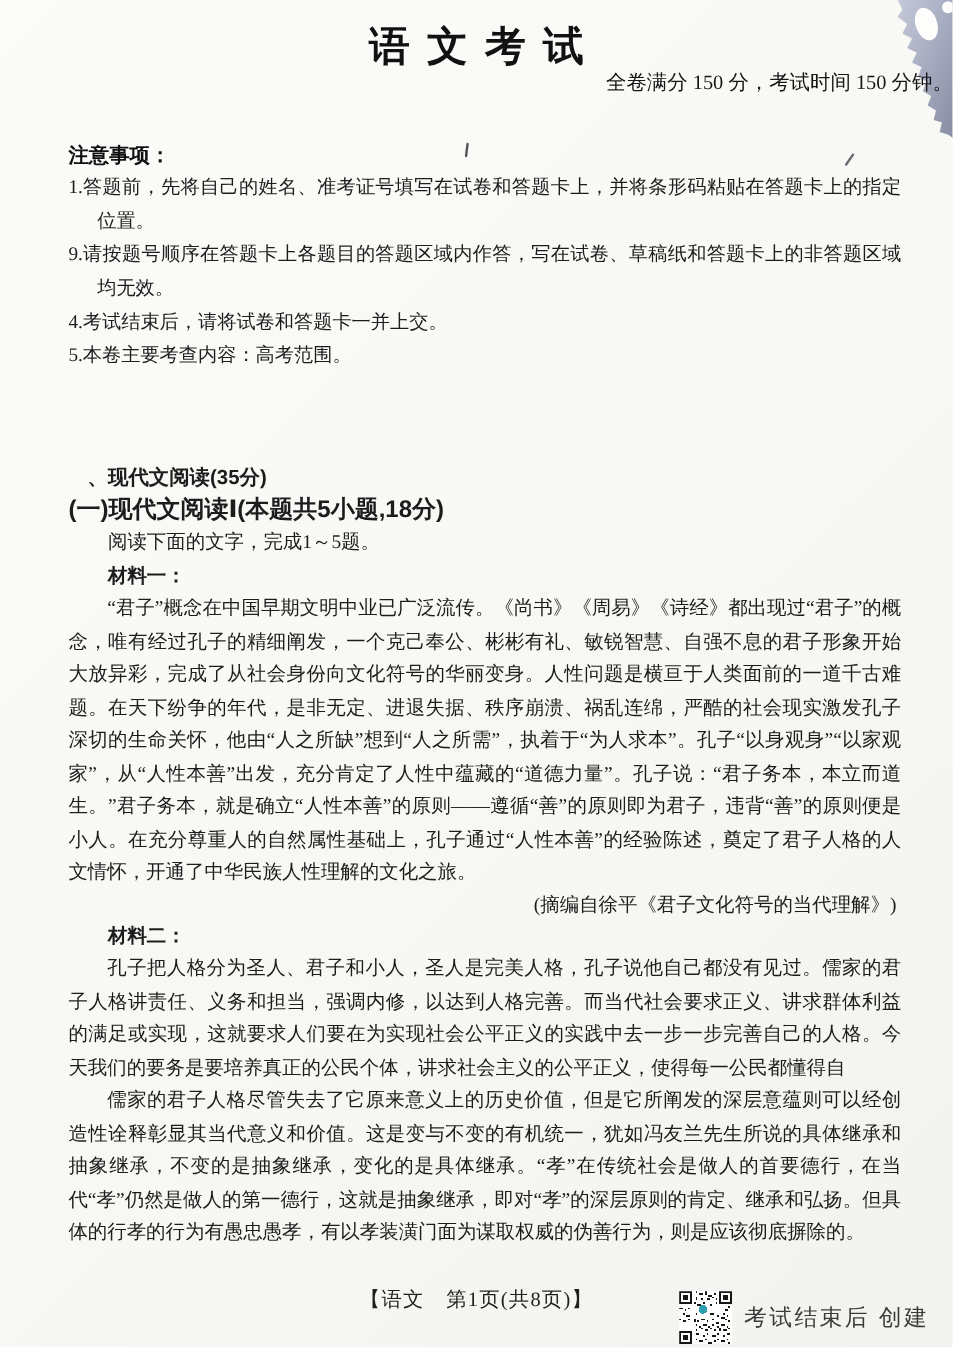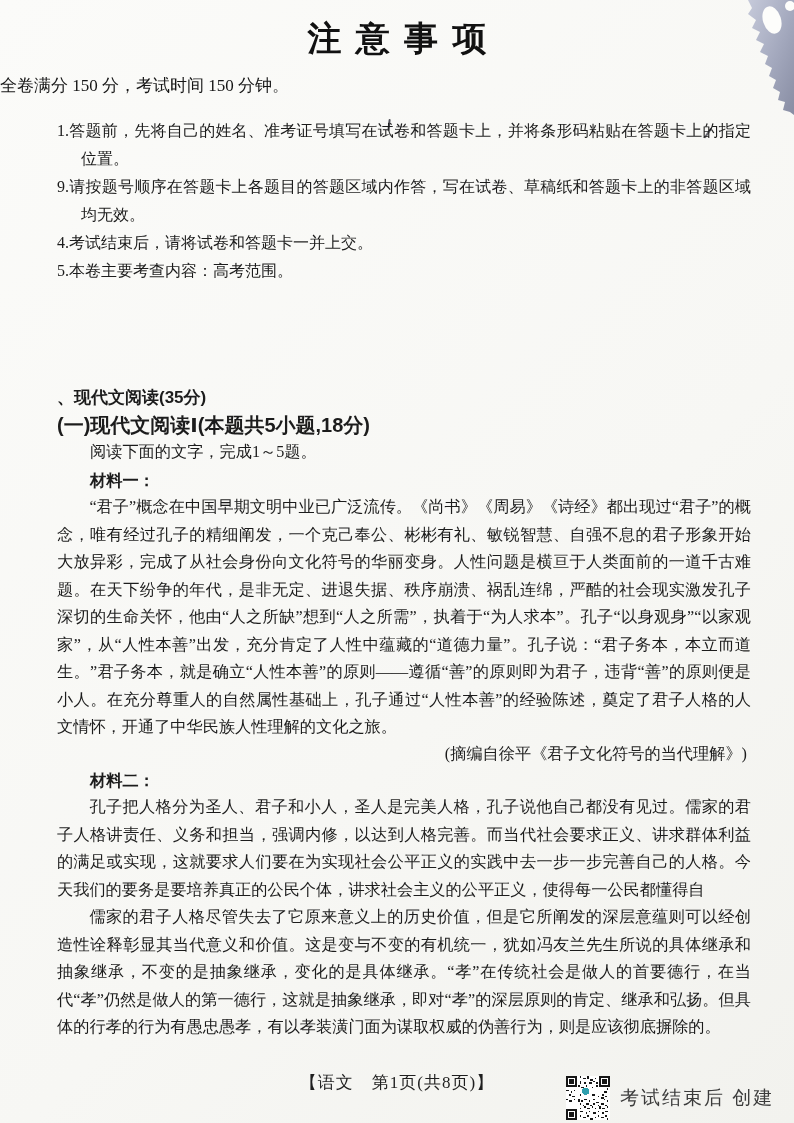--- a/index.html
+++ b/index.html
@@ -12,36 +12,36 @@
     font-family:"Liberation Serif","DejaVu Serif",serif;
   }
   .hei{font-family:"Liberation Sans","DejaVu Sans",sans-serif;}
 
   .exam-title{
     position:absolute;top:16px;left:0;width:100%;
     text-align:center;font-size:34px;font-weight:700;
     letter-spacing:0.42em;text-indent:0.42em;color:#111;
   }
   .exam-subtitle{
-    position:absolute;top:74px;left:0;width:100%;
-    text-align:left;font-size:17px;color:#161616;
+    position:absolute;top:57px;left:0;width:100%;
+    text-align:right;font-size:17px;color:#161616;
   }
 
   .notes{
     position:absolute;top:117px;left:57px;width:694px;
     font-size:16px;line-height:28px;text-align:justify;
   }
   .notes-heading{font-weight:700;font-size:17px;line-height:26px;color:#101010;}
   .note-item{padding-left:1.5em;text-indent:-1.5em;}
 
   .reading{
     position:absolute;top:384px;left:57px;width:694px;
     font-size:16.2px;line-height:27.5px;text-align:justify;
   }
-  .sec-h{font-weight:700;font-size:17px;margin-left:0;}
+  .sec-h{font-weight:700;font-size:17px;margin-left:16px;}
   .sub-h{font-weight:700;font-size:20px;}
   .instr{margin-left:33px;}
   .mat-label{font-weight:700;margin-left:33px;}
   .body-p{margin:0;text-indent:2em;}
   .attribution{text-align:right;padding-right:4px;line-height:25px;}
 
   .page-footer{
     position:absolute;top:1071px;left:0;width:100%;
     text-align:center;font-size:17px;letter-spacing:1px;color:#1f1f1f;font-family:Liberation Serif, serif;
   }
@@ -77,24 +77,25 @@
       </linearGradient>
     </defs>
     <path fill="url(#gart)" d="M46,0 L92,0 L92,115 L88,112 L81,110 L83,102 L76,100 L78,92 L71,88 L74,80 L67,76 L70,68 L63,64 L66,56 L58,52 L62,44 L54,40 L58,32 L50,28 L54,20 L46,14 L50,8 Z"></path>
     <ellipse cx="70" cy="20" rx="9" ry="14" fill="#fdfdfb" transform="rotate(-18 70 20)"></ellipse>
     <circle cx="88" cy="6" r="5" fill="#fdfdfb"></circle>
   </svg>
 
   <div class="speck-1"></div>
   <div class="speck-2"></div>
 
-  <div class="exam-title">注意事项</div>
+  <div class="exam-title">语文考试</div>
   <div class="exam-subtitle">全卷满分 150 分，考试时间 150 分钟。</div>
 
   <div class="notes">
+    <div class="notes-heading hei">注意事项：</div>
     <div class="note-item">1.答题前，先将自己的姓名、准考证号填写在试卷和答题卡上，并将条形码粘贴在答题卡上的指定位置。</div>
     <div class="note-item">9.请按题号顺序在答题卡上各题目的答题区域内作答，写在试卷、草稿纸和答题卡上的非答题区域均无效。</div>
     <div class="note-item">4.考试结束后，请将试卷和答题卡一并上交。</div>
     <div class="note-item">5.本卷主要考查内容：高考范围。</div>
   </div>
 
   <div class="reading">
     <div class="sec-h hei">、现代文阅读(35分)</div>
     <div class="sub-h hei">(一)现代文阅读Ⅰ(本题共5小题,18分)</div>
     <div class="instr">阅读下面的文字，完成1～5题。</div>

